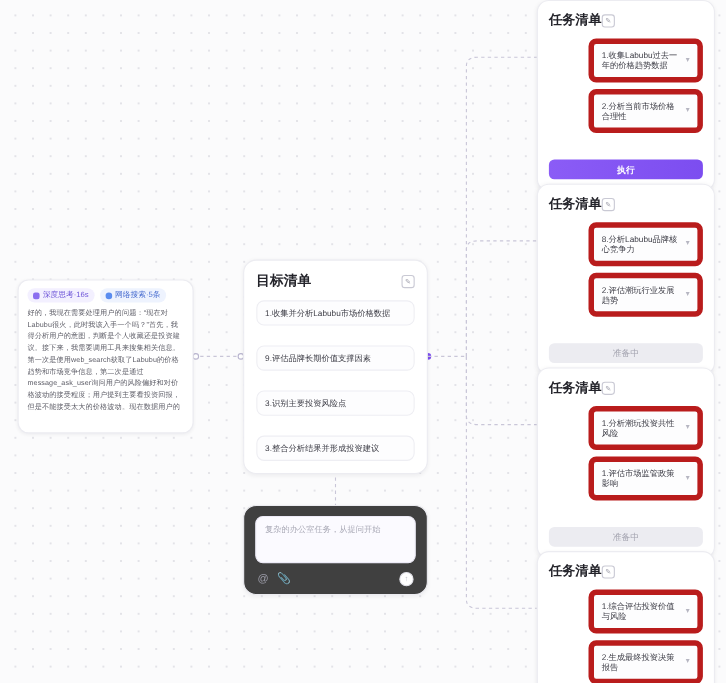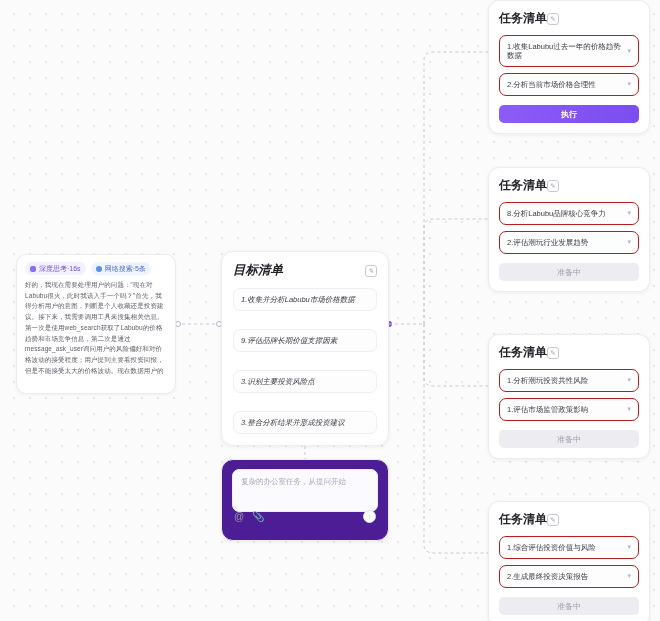--- a/index.html
+++ b/index.html
@@ -40,44 +40,43 @@
   .badge .dot { width:6px; height:6px; border-radius:2px; background:#8b6ef0; display:inline-block; }
   .badge.alt .dot { background:#5b8def; border-radius:50%; }
   .note-text {
     font-size:6.5px; line-height:1.65; color:#5c5c66;
     letter-spacing:.1px;
     overflow:hidden; height:96px;
   }
 
   
   .goal-card {
-    position:absolute; left:221px; top:251px; width:168px;
+    position:absolute; left:221px; top:236px; width:168px;
     background:#fff; border:1px solid #ececf1; border-radius:12px;
     box-shadow:0 1px 4px rgba(20,20,40,.06);
     padding:10px 11px 11px 11px;
-    font-style:italic;
   }
   .goal-head { display:flex; align-items:center; justify-content:space-between; margin-bottom:9px; }
   .goal-title { font-size:12.5px; font-weight:bold; color:#23232a; }
   .goal-list { display:flex; flex-direction:column; gap:18px; }
   .goal-item {
     border:1px solid #eeeef3; border-radius:7px;
     background:#fdfdfe;
     font-size:7.5px; color:#3c3c45;
     padding:6px 7px;
     line-height:1.2;
   }
 
   
   .input-card {
     position:absolute; left:221px; top:459px; width:168px; height:82px;
-    background:#4c1d95; border:1px solid #ececf1; border-radius:12px;
+    background:#404040; border:1px solid #ececf1; border-radius:12px;
     box-shadow:0 1px 4px rgba(20,20,40,.06);
     padding:9px 10px 8px 10px;
-    display:flex; flex-direction:column; justify-content:flex-start;
+    display:flex; flex-direction:column; justify-content:space-between;
   }
   .input-box {
     border:1px solid #eceaf6; background:#fbfaff; border-radius:7px;
     height:43px; padding:7px 8px;
     font-size:7.5px; color:#a9a9b6;
   }
   .input-tools { display:flex; align-items:center; gap:8px; padding-left:2px; position:relative; }
   .input-tools .ic { font-size:10px; color:#9a9aa6; line-height:1; cursor:pointer; }
   .send-btn {
     position:absolute; right:2px; top:-2px;
@@ -91,28 +90,29 @@
   .task-card {
     position:absolute; left:488px; width:162px;
     background:#fff; border:1px solid #ececf1; border-radius:11px;
     box-shadow:0 1px 4px rgba(20,20,40,.06);
     padding:9px 10px 10px 10px;
   }
   .task-head { display:flex; align-items:center; margin-bottom:8px; }
   .task-title { font-size:12px; font-weight:bold; color:#23232a; }
   .task-rows { display:flex; flex-direction:column; gap:6px; }
   .task-row {
-    border:1px solid #b91c1c; border-radius:7px; background:#fdfdfe;
+    border:5px solid #b91c1c; border-radius:7px; background:#fdfdfe;
     font-size:7.5px; color:#3c3c45;
     padding:6px 7px; display:flex; align-items:center; justify-content:space-between;
     line-height:1.2;
+    margin-left:36px;
   }
   .task-row .chev { color:#b6b6c2; font-size:7px; margin-left:4px; }
   .cta {
-    margin-top:9px; height:18px; border-radius:5px;
+    margin-top:24px; height:18px; border-radius:5px;
     display:flex; align-items:center; justify-content:center;
     font-size:8px; color:#fff; font-weight:bold;
     background:linear-gradient(90deg,#8b5cf6,#7c4df0);
     cursor:pointer;
     font-family:Liberation Serif, serif;
   }
   .cta.pending {
     background:#ececf1; color:#a3a3af; font-weight:normal; cursor:default;
   }
   .edit-ic {

